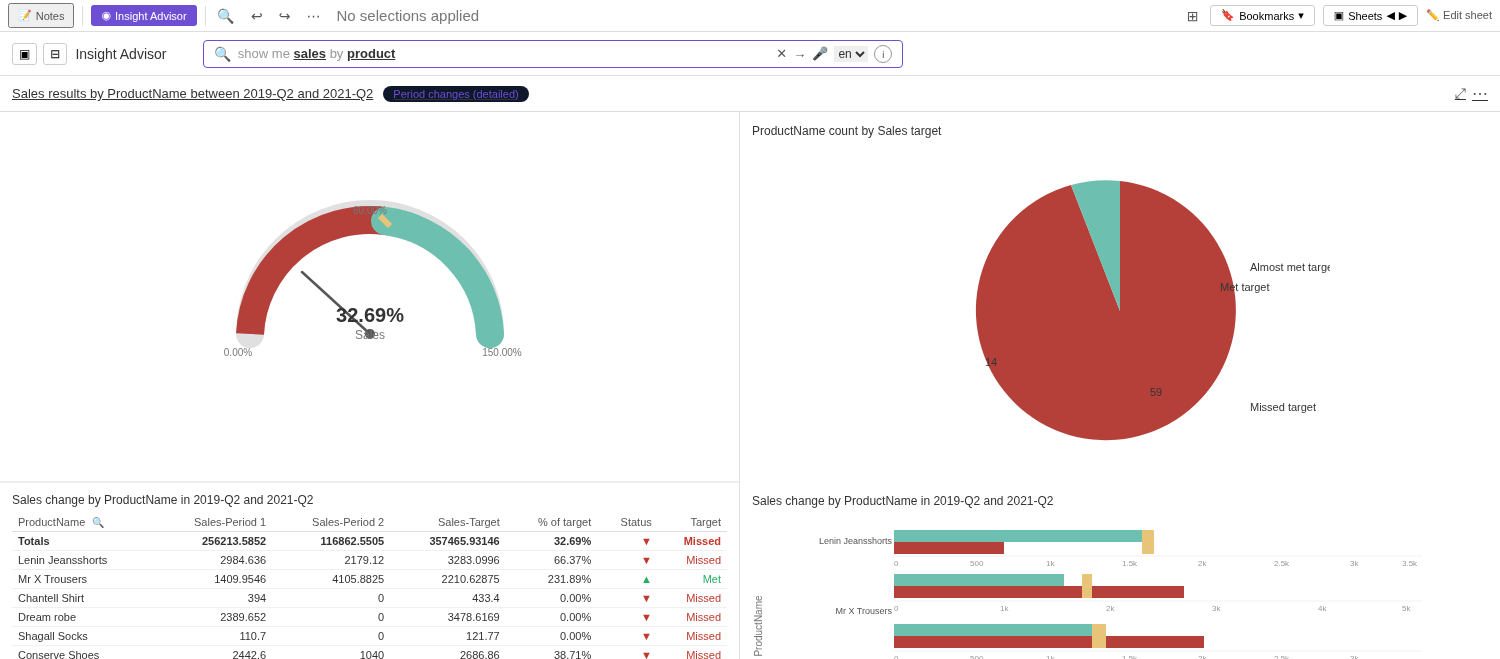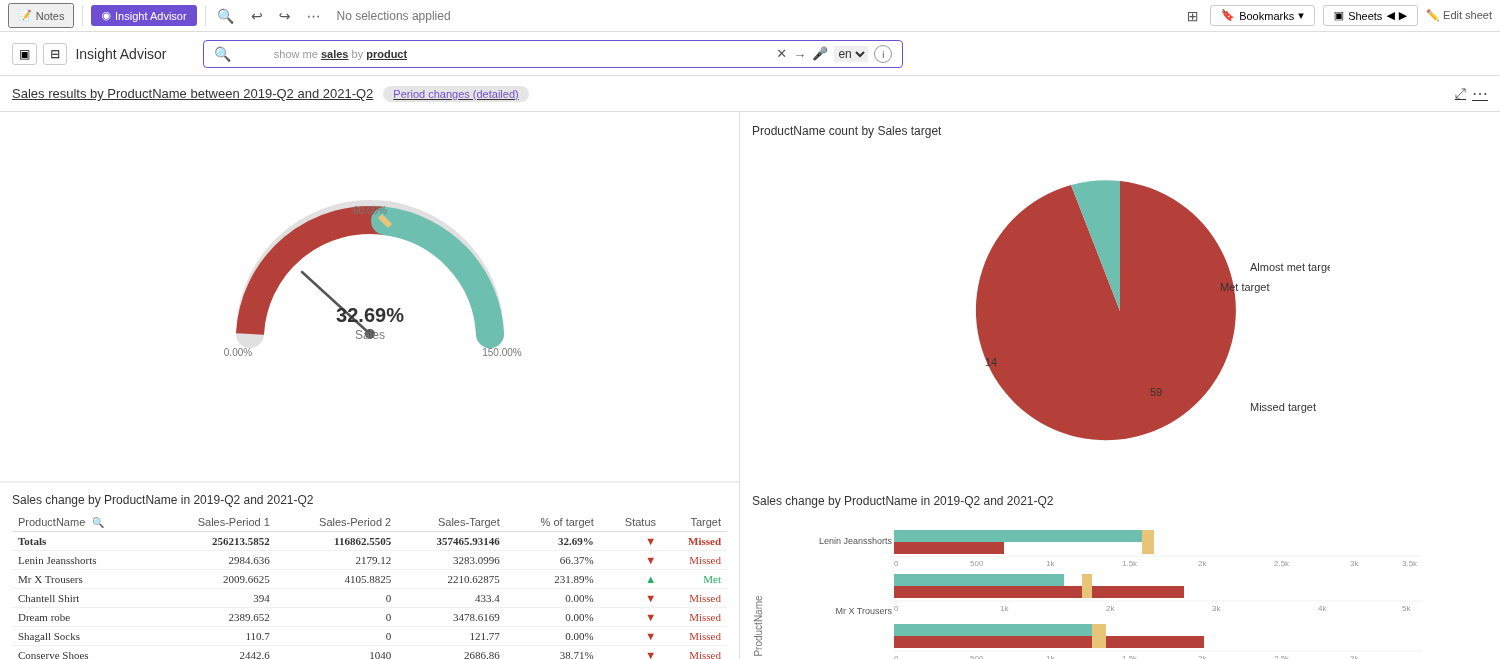--- a/index.html
+++ b/index.html
@@ -10,21 +10,21 @@
       display: flex; align-items: center; height: 32px; background: #fff;
       border-bottom: 1px solid #ddd; padding: 0 8px; gap: 8px;
     }
     .nav-notes { font-size: 11px; color: #555; display: flex; align-items: center; gap: 4px; cursor: pointer; padding: 4px 8px; }
     .nav-insight-btn {
       background: #6e4fd4; color: #fff; border: none; border-radius: 3px;
       padding: 4px 10px; font-size: 11px; cursor: pointer; display: flex; align-items: center; gap: 4px;
     }
     .nav-divider { width: 1px; height: 20px; background: #ddd; }
     .nav-icon-btn { background: none; border: none; cursor: pointer; padding: 4px; color: #555; font-size: 14px; }
-    .nav-selections { font-size: 12px; color: #777; margin-left: 4px; }
+    .nav-selections { font-size: 15px; color: #777; margin-left: 4px; }
     .nav-right { margin-left: auto; display: flex; align-items: center; gap: 8px; }
     .nav-right-btn { background: none; border: 1px solid #ccc; border-radius: 3px; padding: 3px 10px; font-size: 11px; cursor: pointer; display: flex; align-items: center; gap: 4px; }
     .nav-edit { background: none; border: none; font-size: 11px; color: #555; cursor: pointer; }
 
     
     .toolbar2 {
       display: flex; align-items: center; height: 44px; background: #fff;
       border-bottom: 1px solid #ddd; padding: 0 12px; gap: 8px;
     }
     .toolbar2-layout { display: flex; gap: 6px; }
@@ -43,21 +43,21 @@
     
     .main-area { height: calc(659px - 32px - 44px - 28px); background: #f5f5f5; overflow: hidden; padding: 0; }
 
     
     .results-header {
       display: flex; align-items: center; height: 36px; background: #fff;
       border-bottom: 1px solid #ddd; padding: 0 12px; gap: 10px; text-decoration: underline;
     }
     .results-title { font-size: 13px; font-weight: 500; color: #333; }
     .period-badge {
-      background: #e5e5e5; color: #6e4fd4; border-radius: 10px;
+      background: #0f172a; color: #6e4fd4; border-radius: 10px;
       padding: 2px 10px; font-size: 11px;
     }
     .results-actions { margin-left: auto; display: flex; gap: 6px; }
     .expand-btn { background: none; border: none; cursor: pointer; font-size: 14px; color: #555; }
     .more-btn { background: none; border: none; cursor: pointer; font-size: 16px; color: #555; }
     .left-panel { width: 740px; border-right: 1px solid #e0e0e0; background: #fff; }
     .right-panel { flex: 1; background: #fff; }
 
     
     .gauge-section { padding: 12px 12px 8px; border-bottom: 1px solid #eee; height: 370px; }
@@ -68,21 +68,21 @@
     .pie-section { padding: 12px; height: 370px; }
     .pie-container { position: relative; display: flex; justify-content: center; align-items: flex-start; height: 300px; padding-top: 20px; }
 
     
     .table-section { padding: 10px 12px; border-top: 1px solid #eee; height: calc(100% - 370px); overflow: auto; }
     .table-header-row { display: flex; align-items: center; margin-bottom: 6px; }
     .table-section-title { font-size: 12px; font-weight: 500; }
     .data-table { width: 100%; border-collapse: collapse; font-size: 11px; }
     .data-table th { text-align: right; font-weight: 500; padding: 3px 6px; border-bottom: 1px solid #ddd; color: #555; font-size: 11px; }
     .data-table th:first-child { text-align: left; }
-    .data-table td { text-align: right; padding: 3px 6px; border-bottom: 1px solid #f0f0f0; font-family: Liberation Serif, serif; }
+    .data-table td { text-align: right; padding: 3px 6px; border-bottom: 1px solid #f0f0f0; }
     .data-table td:first-child { text-align: left; }
     .data-table tr.totals td { font-weight: bold; }
     .status-missed { color: #c0392b; }
     .status-met { color: #27ae60; }
     .arrow-down { color: #c0392b; }
     .arrow-up { color: #27ae60; }
     .search-col-icon { font-size: 10px; color: #999; cursor: pointer; margin-left: 4px; }
 
     
     .bar-section { padding: 12px; height: calc(100% - 0px); }
@@ -127,21 +127,21 @@
 </div>
 
 <div class="toolbar2">
   <div class="toolbar2-layout">
     <button class="layout-btn">▣</button>
     <button class="layout-btn">⊟</button>
   </div>
   <span class="toolbar2-title">Insight Advisor</span>
   <div class="search-bar">
     <span class="search-icon">🔍</span>
-    <div style="flex:1; font-size:11px;margin-left:36px;">
+    <div style="flex:1; font-size:13px;">
       <span style="color:#999;">show me </span><span style="font-weight:bold; text-decoration:underline;">sales</span><span style="color:#999;"> by </span><span style="font-weight:bold; text-decoration:underline;">product</span>
     </div>
     <div class="search-actions">
       <button class="search-action-btn">✕</button>
       <button class="search-action-btn">→</button>
       <button class="search-action-btn">🎤</button>
       <select class="lang-select">
         <option>en</option>
       </select>
       <button class="info-btn">ℹ</button>
@@ -220,21 +220,21 @@
     <td>Lenin Jeansshorts</td>
     <td>2984.636</td>
     <td>2179.12</td>
     <td>3283.0996</td>
     <td>66.37%</td>
     <td class="arrow-down">▼</td>
     <td class="status-missed">Missed</td>
   </tr>
               <tr>
     <td>Mr X Trousers</td>
-    <td>2009.6625</td>
+    <td>1409.9546</td>
     <td>4105.8825</td>
     <td>2210.62875</td>
     <td>231.89%</td>
     <td class="arrow-up">▲</td>
     <td class="status-met">Met</td>
   </tr>
               <tr>
     <td>Chantell Shirt</td>
     <td>394</td>
     <td>0</td>

